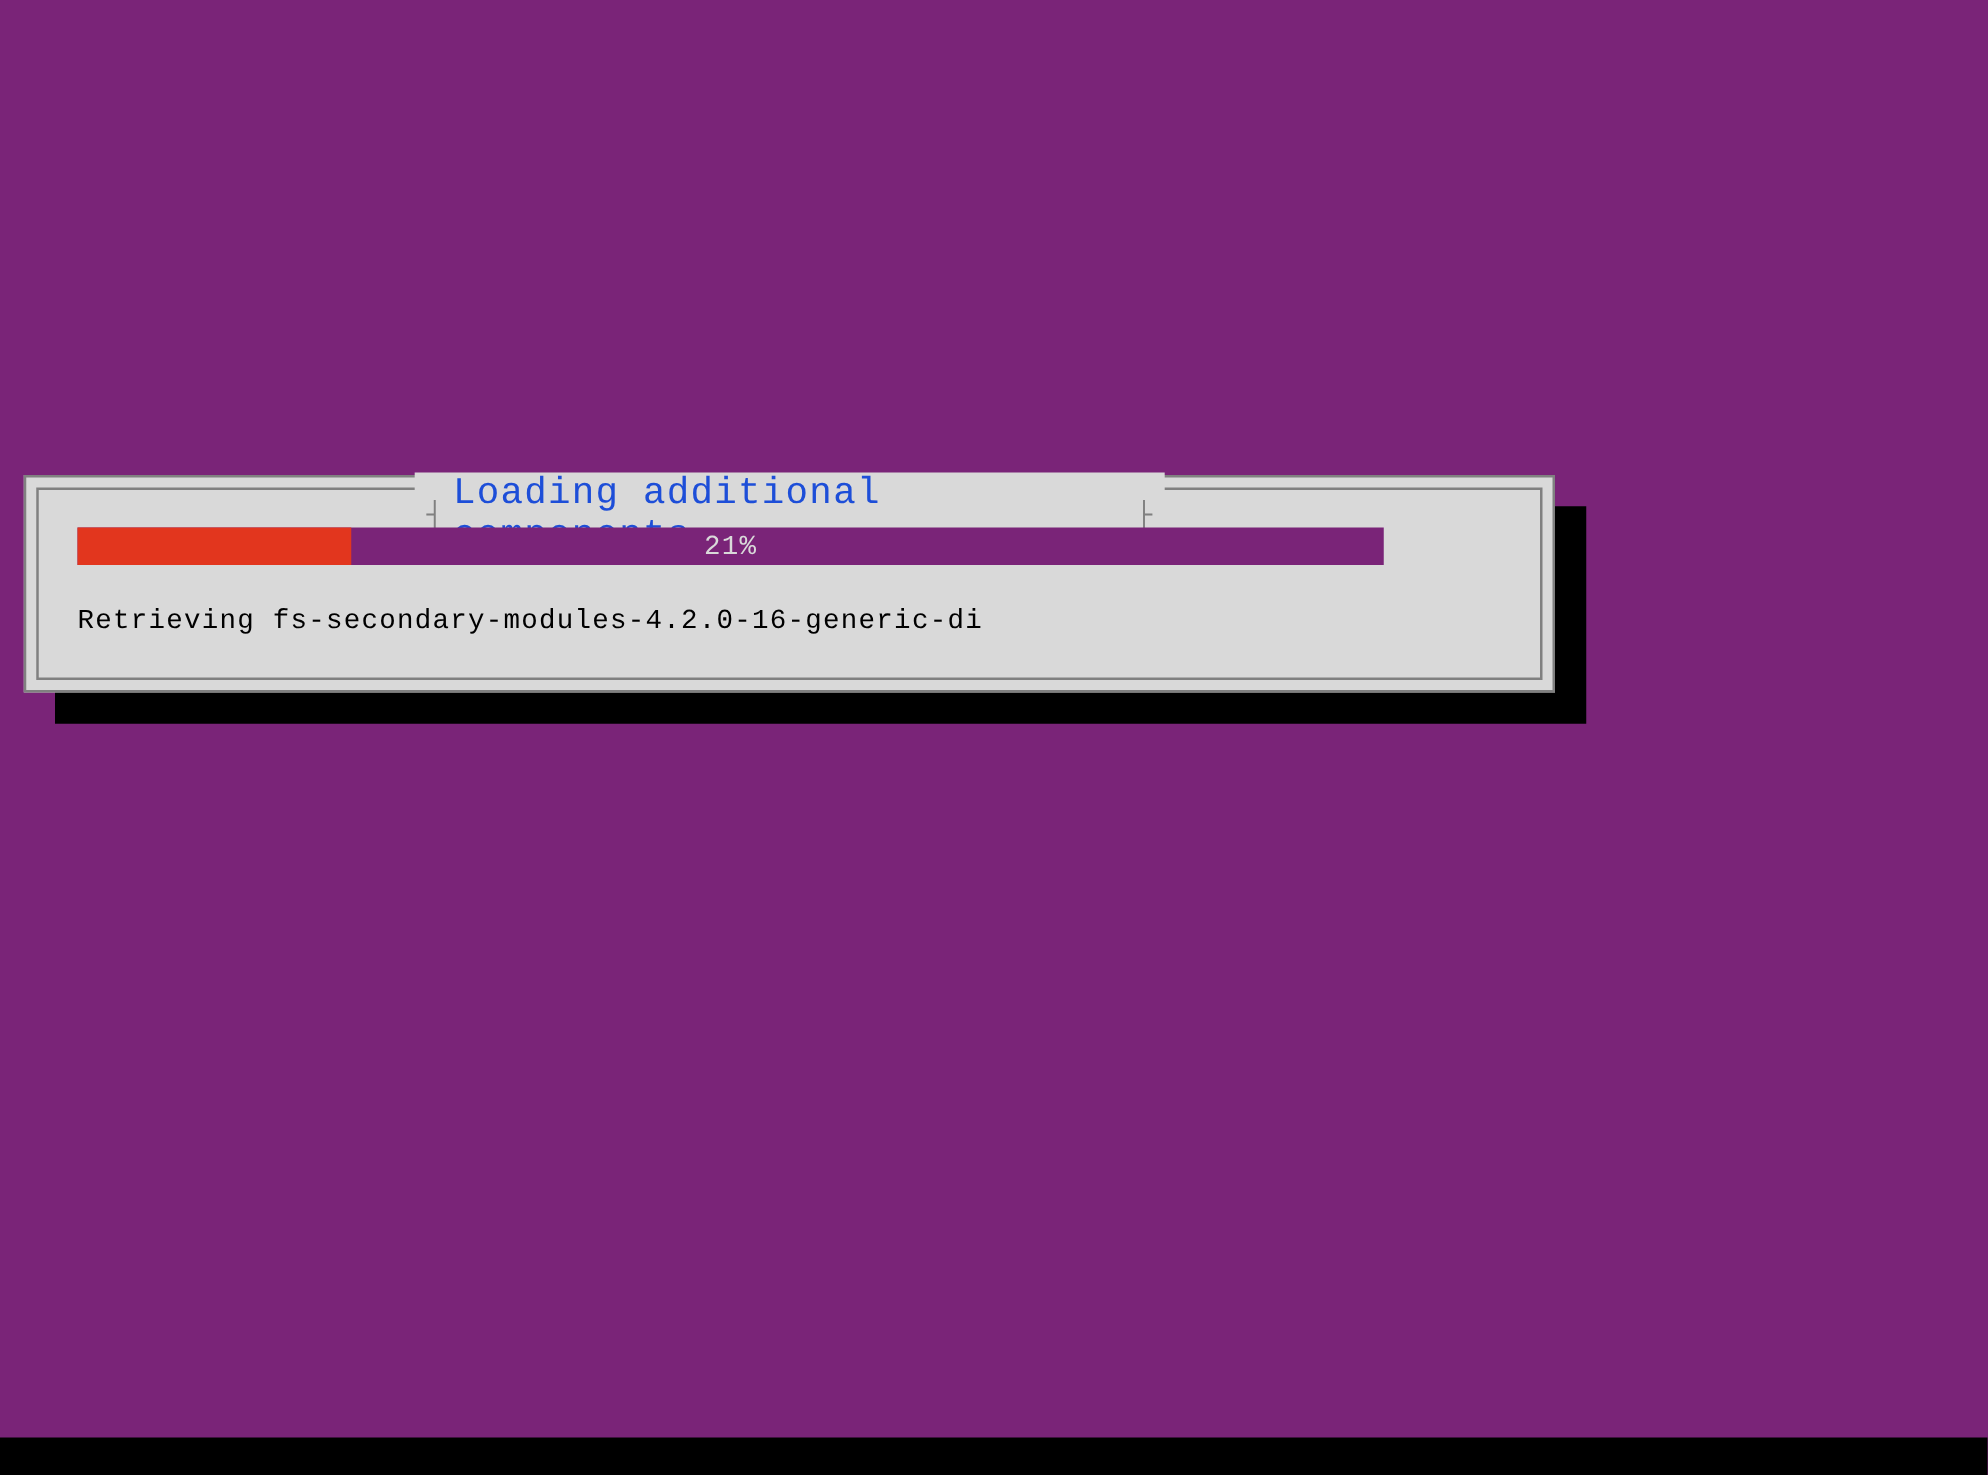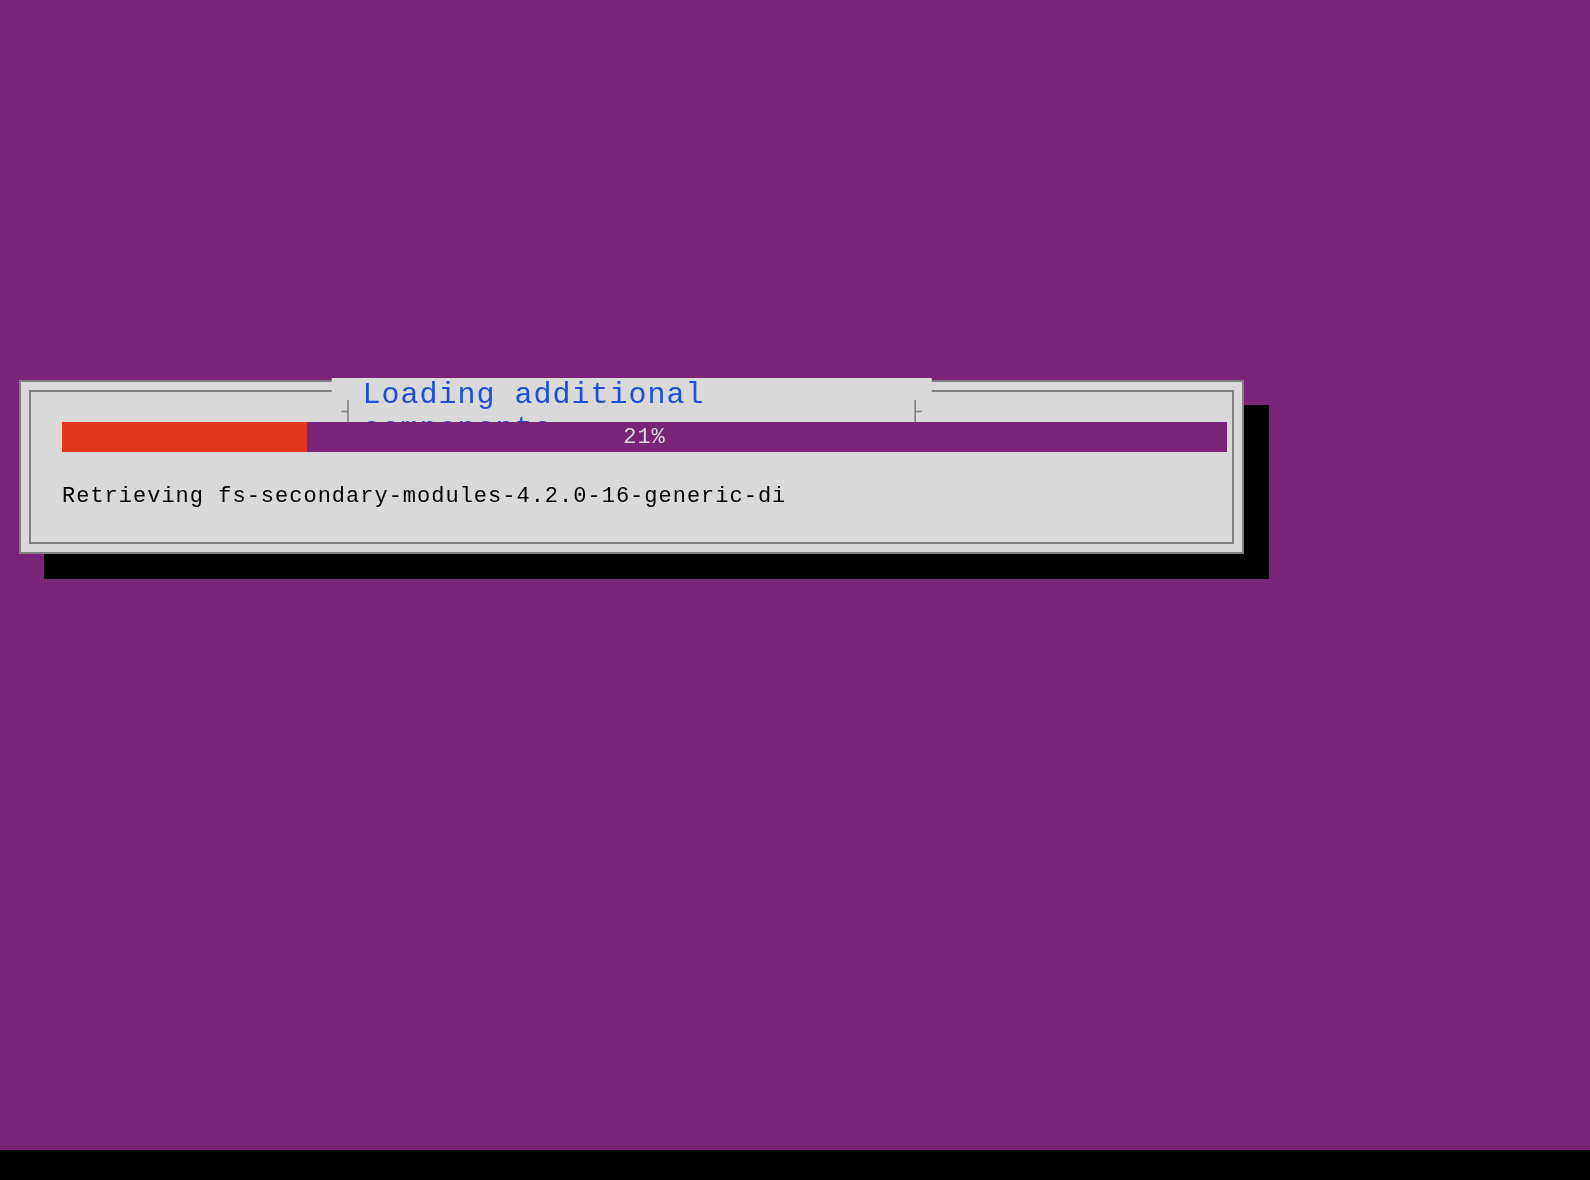--- a/index.html
+++ b/index.html
@@ -75,21 +75,21 @@
       color: #1d4ed8;
       font-size: 30px;
       font-weight: normal;
       padding: 0 6px;
       letter-spacing: 1px;
     }
     .progress-bar-container {
       position: absolute;
       top: 30px;
       left: 31px;
-      width: 1165px;
+      width: 1045px;
       height: 30px;
       background-color: #7a2478;
     }
     .progress-bar-fill {
       position: absolute;
       top: 0;
       left: 0;
       height: 100%;
       background-color: #e2361e;
       width: 21%;

